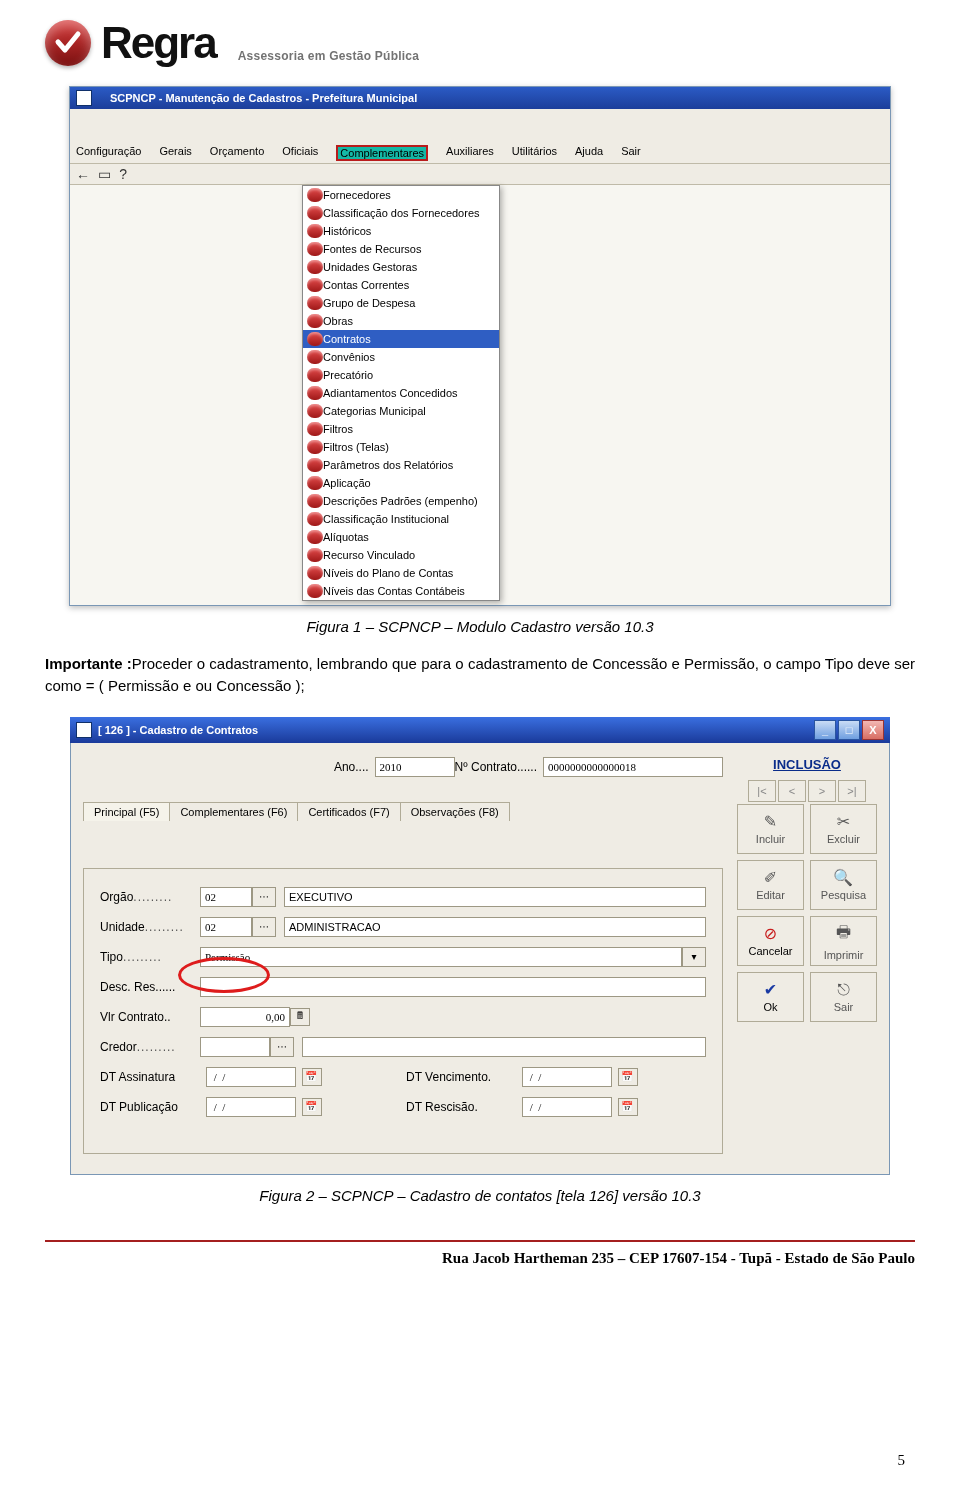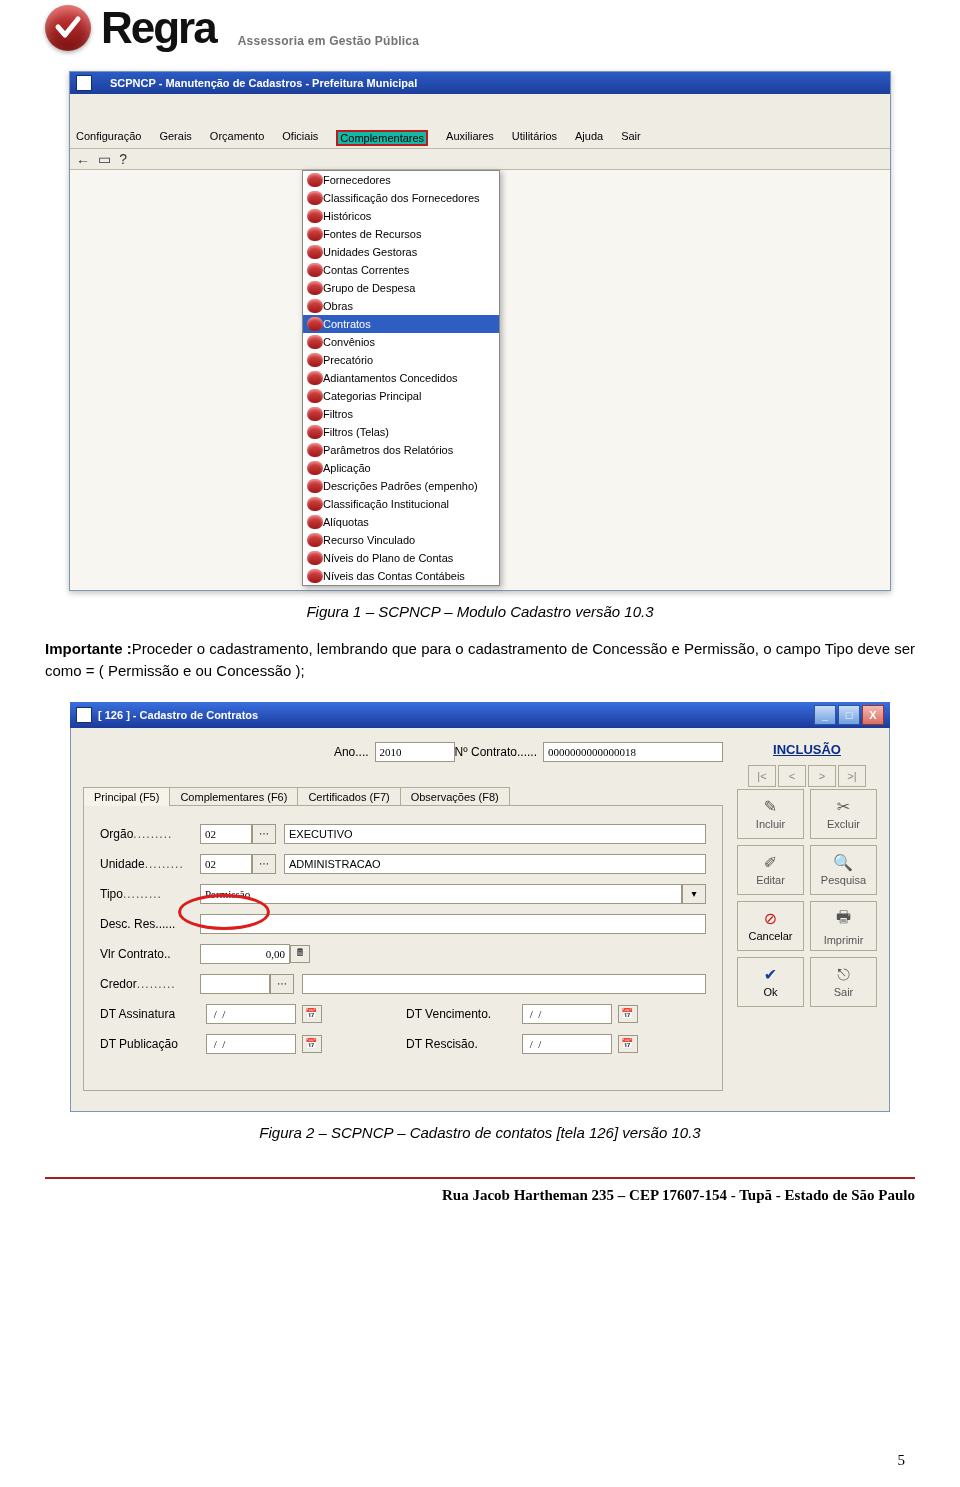--- a/index.html
+++ b/index.html
@@ -1,16 +1,16 @@
 <!DOCTYPE html>
 <html><head>
 <meta charset="utf-8">
 <style>
   body { margin:0; font-family: Verdana, Arial, sans-serif; background:#fff; }
-  .page { width:960px; margin:0 auto; position:relative; min-height:1487px; box-sizing:border-box; padding:5px 45px 0 45px; }
+  .page { width:960px; margin:0 auto; position:relative; min-height:1487px; box-sizing:border-box; padding:20px 45px 0 45px; }
   .logo-block { display:flex; align-items:center; gap:10px; margin-bottom:20px; }
   .logo-mark { width:46px; height:46px; border-radius:50%; background:linear-gradient(#d63a3a,#7a1010); position:relative; box-shadow:inset 0 6px 12px rgba(255,255,255,.35), 0 2px 4px rgba(0,0,0,.3);}
   .logo-mark svg { position:absolute; left:9px; top:10px; }
   .logo-text { font-family: Arial Black, Arial, sans-serif; font-size:44px; letter-spacing:-2px; color:#111; font-weight:900; line-height:.9;}
   .logo-sub { font-size:12px; letter-spacing:.02em; color:#737373; font-weight:600; margin-left:6px; }
 
   
   .win { border:1px solid #7a97b5; background:#efece4; font-family: Tahoma, Arial, sans-serif; font-size:11px; color:#000; box-shadow:0 2px 6px rgba(0,0,0,.25); margin:0 auto; width:820px; }
   .titlebar { background:linear-gradient(#2b5bc5,#1c3e9a); color:#fff; padding:3px 6px; font-weight:bold; display:flex; align-items:center; gap:18px; }
   .titlebar .appicon { width:14px;height:14px;background:#fff; display:inline-block; border:1px solid #10306a; position:relative;}
@@ -154,21 +154,21 @@
           <div class="dd-item">
             <span class="num"></span>
             <span class="label">Precatório</span>
           </div>
           <div class="dd-item">
             <span class="num"></span>
             <span class="label">Adiantamentos Concedidos</span>
           </div>
           <div class="dd-item">
             <span class="num"></span>
-            <span class="label">Categorias Principal</span>
+            <span class="label">Categorias Municipal</span>
           </div>
           <div class="dd-item">
             <span class="num"></span>
             <span class="label">Filtros</span>
           </div>
           <div class="dd-item">
             <span class="num"></span>
             <span class="label">Filtros (Telas)</span>
           </div>
           <div class="dd-item">
@@ -236,21 +236,21 @@
             <span>Nº Contrato......</span>
             <input class="inp" style="width: 170px;" value="0000000000000018">
           </div>
         </div>
         <div class="tabs" id="dlg-tabs">
             <div class="tab active">Principal (F5)</div>
             <div class="tab">Complementares (F6)</div>
             <div class="tab">Certificados (F7)</div>
             <div class="tab">Observações (F8)</div>
           </div>
-        <div class="tabpanel" style="position:relative;">
+        <div class="tabpanel" style="position:relative;margin-top:48px;">
           <div class="field-row">
             <span class="flabel"><span>Orgão</span><span class="dots"></span></span>
             <input class="inp small-inp" value="02" style="">
             <span class="pick">⋯</span>
             <input class="wide-inp" value="EXECUTIVO" style="">
           </div>
           <div class="field-row">
             <span class="flabel"><span>Unidade</span><span class="dots"></span></span>
             <input class="inp small-inp" value="02" style="">
             <span class="pick">⋯</span>

